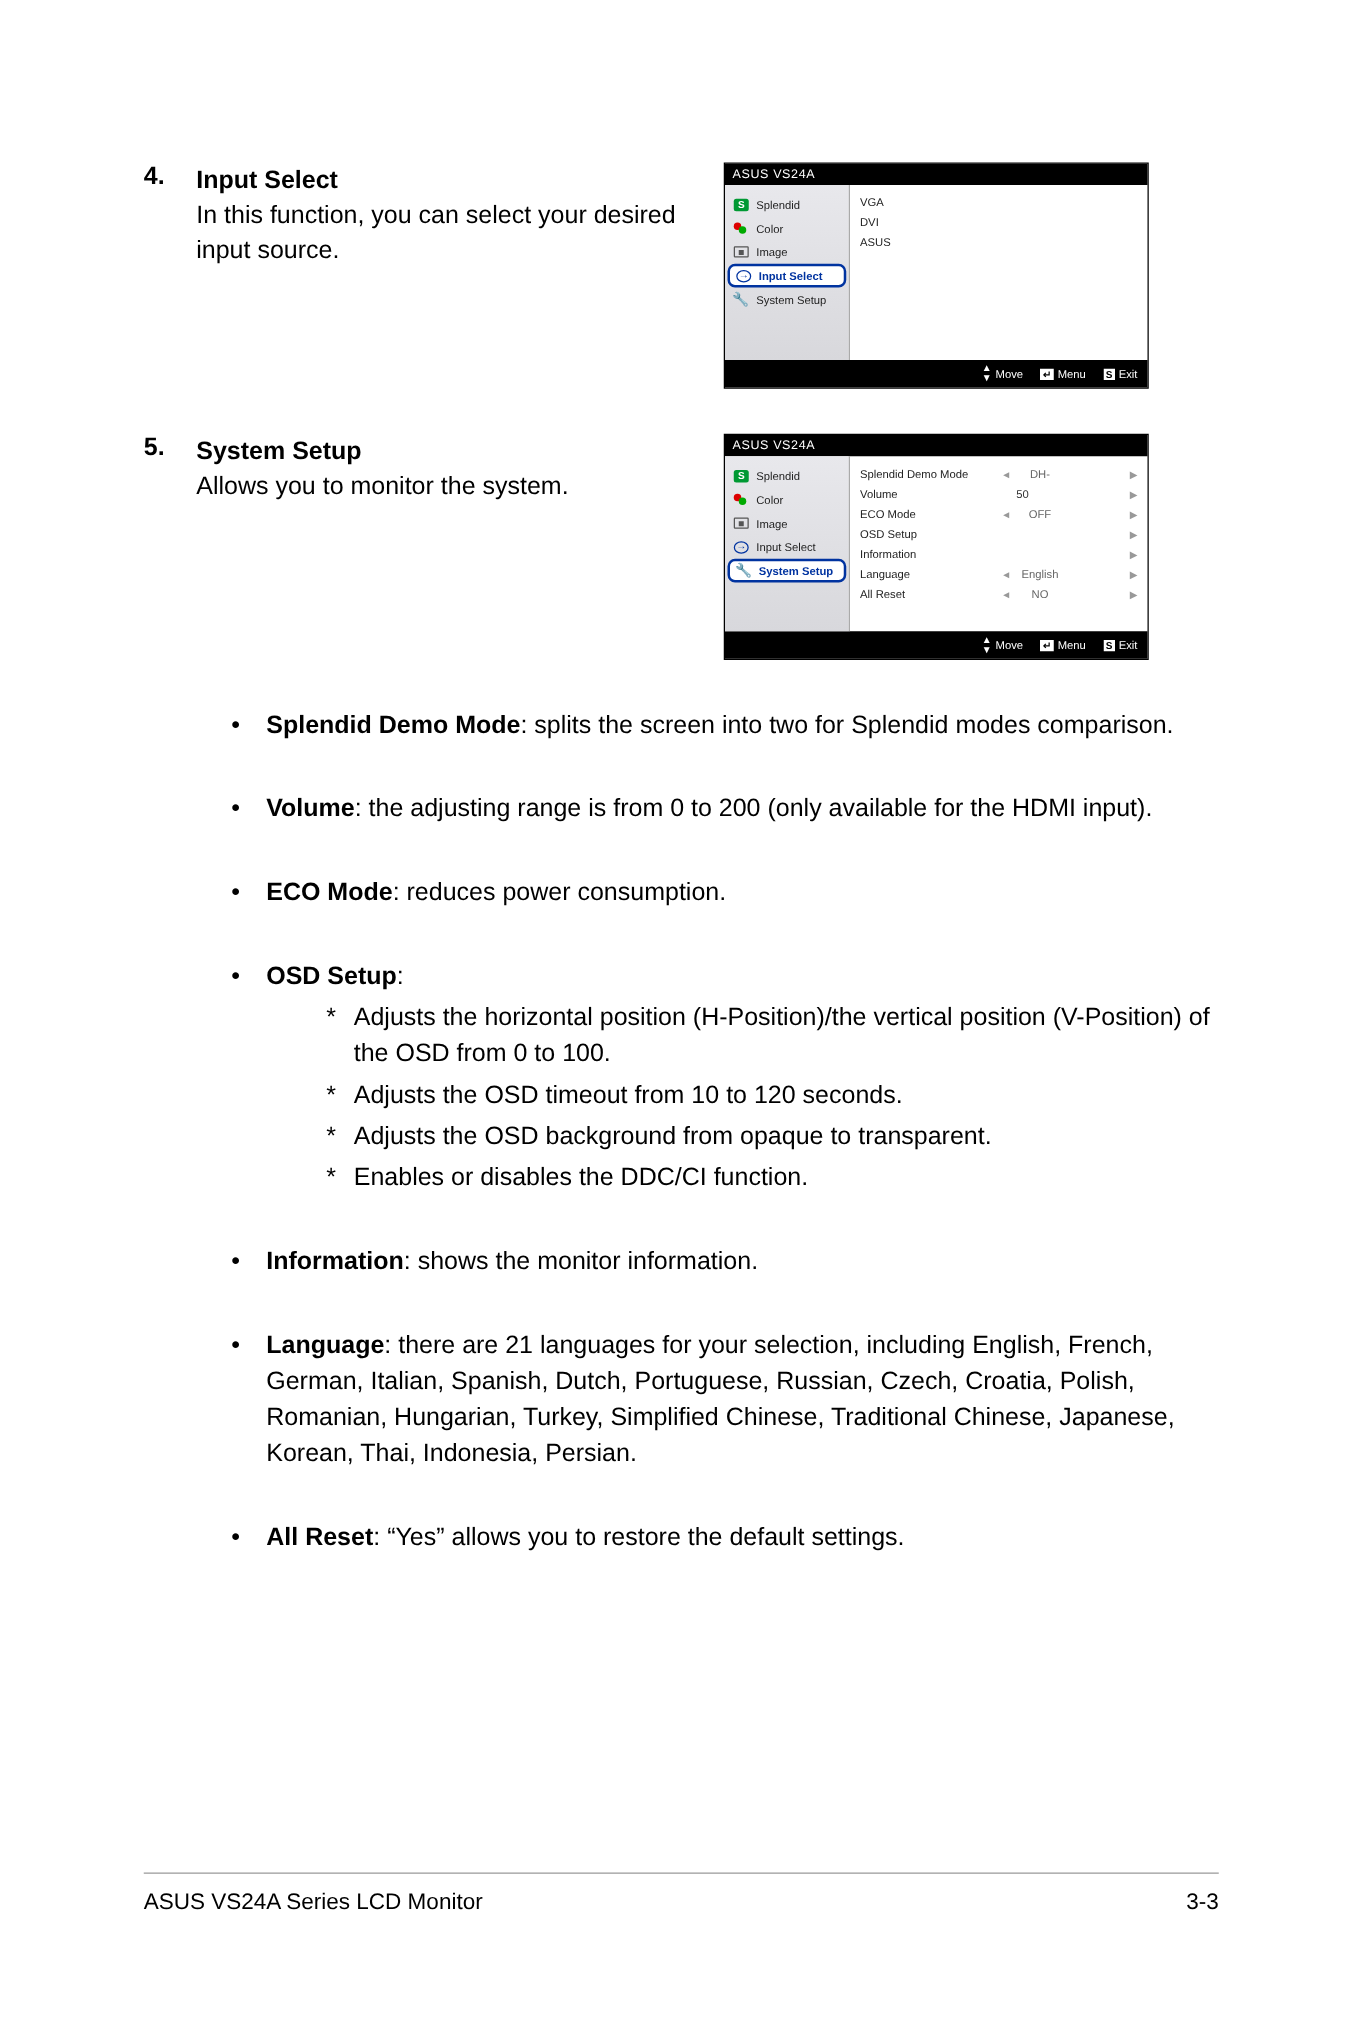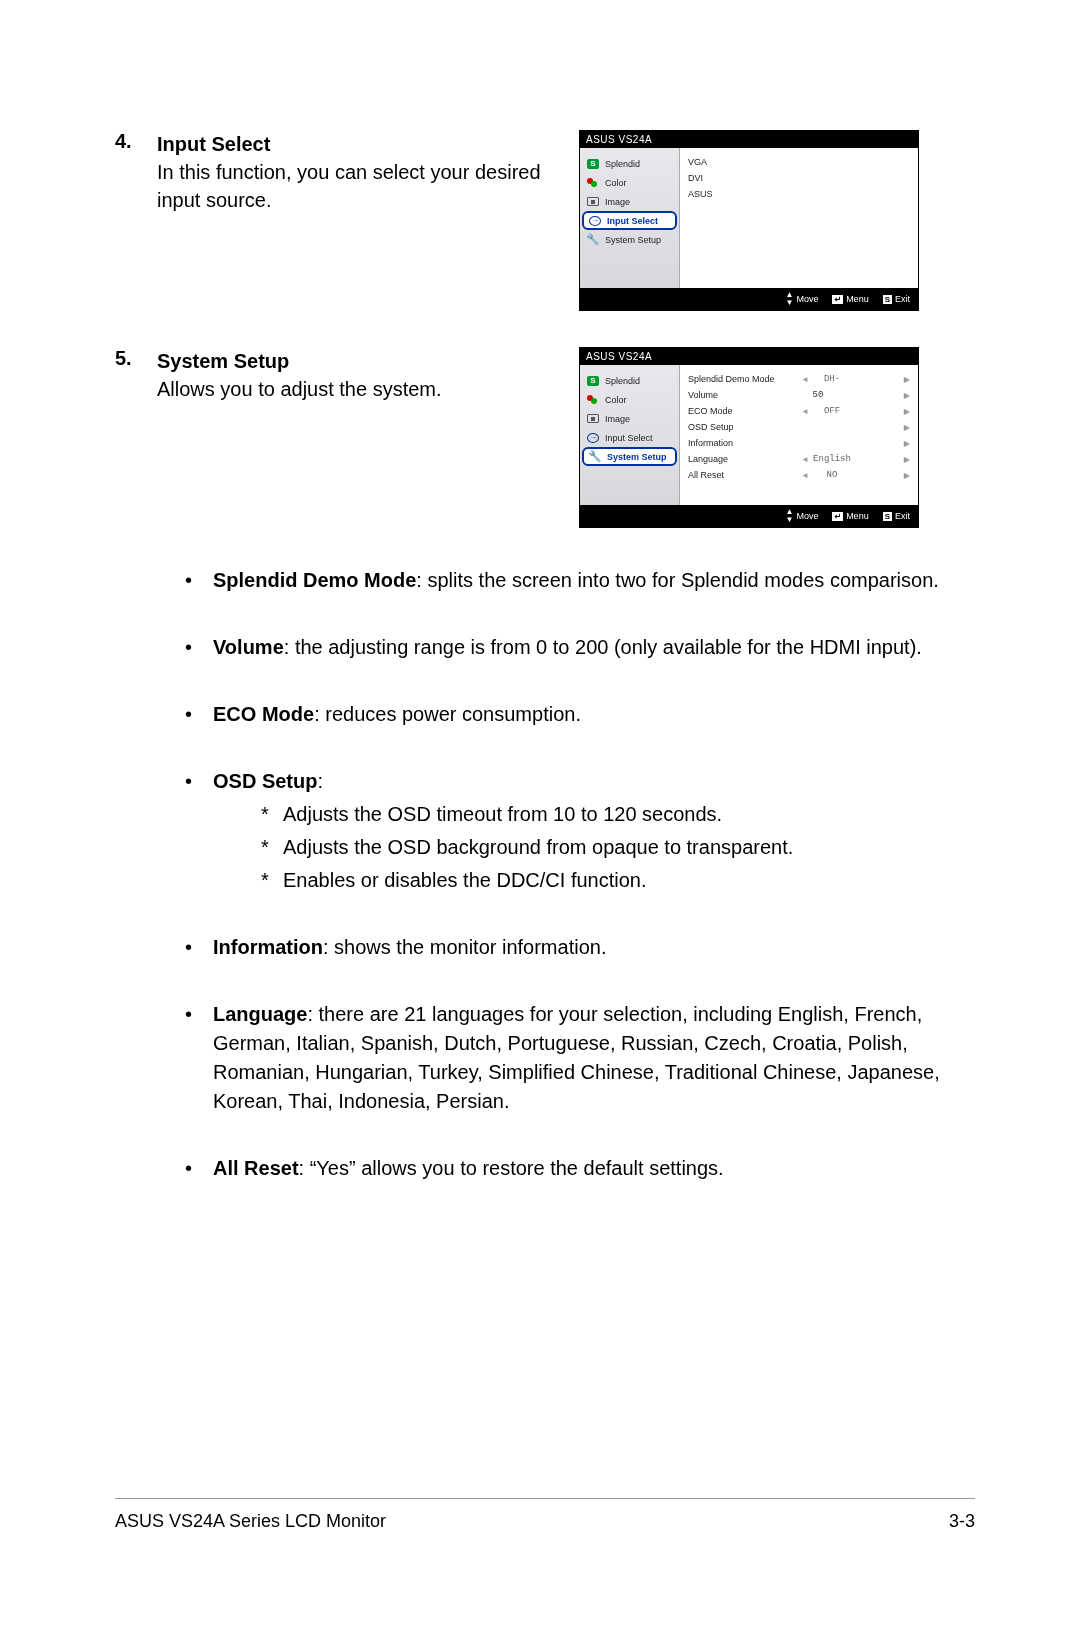--- a/index.html
+++ b/index.html
@@ -65,21 +65,21 @@
     font-size: 9px;
   }
   .osd-main {
     flex: 1;
     padding: 6px 8px;
     font-size: 9px;
     color: #222;
   }
   .osd-opt { padding: 3px 0; display: flex; align-items: center; }
   .osd-opt .label { width: 110px; flex-shrink: 0; }
-  .osd-opt .val { width: 40px; text-align: center; color: #666; font-family: Liberation Mono, monospace; }
+  .osd-opt .val { width: 40px; text-align: center; color: #666; }
   .osd-opt .arrow { width: 14px; text-align: center; color: #999; font-size: 8px; }
   .osd-opt .spacer { flex: 1; }
   .osd-opt .arrow-r { color: #999; font-size: 8px; margin-left: auto; }
   .osd-footer {
     background: #000;
     color: #fff;
     font-size: 9px;
     padding: 3px 8px;
     display: flex;
     justify-content: flex-end;
@@ -205,21 +205,21 @@
             </span>
         </div>
       </div>
     </div>
   </div>
 
   <div class="row sec5-row">
     <div class="num-col">5.</div>
     <div class="text-col">
       <span class="title">System Setup</span><br>
-      <span>Allows you to adjust the system.</span>
+      <span>Allows you to monitor the system.</span>
     </div>
     <div class="osd-col">
 
       <div class="osd">
         <div class="osd-header">ASUS VS24A</div>
         <div class="osd-body">
           <div class="osd-sidebar">
             <div class="osd-item">
                 <span class="osd-icon">
                   <span class="ic-s">S</span>
@@ -313,20 +313,21 @@
       </div>
     </div>
   </div>
 
   <ul class="bullets" style="margin-top:18px">
     <li><span class="bold">Splendid Demo Mode</span><span>: splits the screen into two for Splendid modes comparison.</span></li>
     <li><span class="bold">Volume</span><span>: the adjusting range is from 0 to 200 (only available for the HDMI input).</span></li>
     <li><span class="bold">ECO Mode</span><span>: reduces power consumption.</span></li>
     <li><span class="bold">OSD Setup</span><span>:</span>
       <ul class="sub-bullets">
+        <li>Adjusts the horizontal position (H-Position)/the vertical position (V-Position) of the OSD from 0 to 100.</li>
         <li>Adjusts the OSD timeout from 10 to 120 seconds.</li>
         <li>Adjusts the OSD background from opaque to transparent.</li>
         <li>Enables or disables the DDC/CI function.</li>
       </ul>
     </li>
     <li><span class="bold">Information</span><span>: shows the monitor information.</span></li>
     <li><span class="bold">Language</span><span>: there are 21 languages for your selection, including English, French, German, Italian, Spanish, Dutch, Portuguese, Russian, Czech, Croatia, Polish, Romanian, Hungarian, Turkey, Simplified Chinese, Traditional Chinese, Japanese, Korean, Thai, Indonesia, Persian.</span></li>
     <li><span class="bold">All Reset</span><span>: “Yes” allows you to restore the default settings.</span></li>
   </ul>
 

